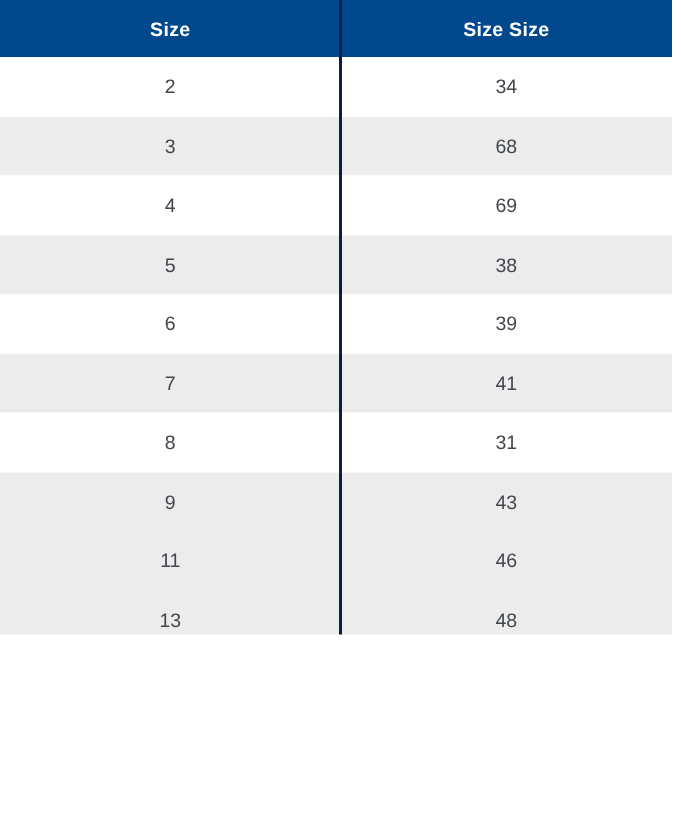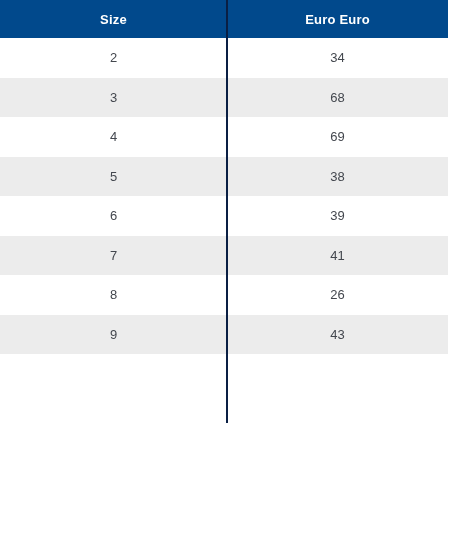--- a/index.html
+++ b/index.html
@@ -80,21 +80,21 @@
 <div class="size-chart">
 
   <table class="chart-table">
     <colgroup>
       <col class="col-size">
       <col class="col-euro">
     </colgroup>
     <thead>
       <tr>
         <th>Size</th>
-        <th>Euro Euro</th>
+        <th>Size Size</th>
       </tr>
     </thead>
     <tbody id="table-body">
         <tr>
           <td>2</td>
           <td>34</td>
         </tr>
         <tr class="striped">
           <td>3</td>
           <td>68</td>
@@ -110,24 +110,32 @@
         <tr>
           <td>6</td>
           <td>39</td>
         </tr>
         <tr class="striped">
           <td>7</td>
           <td>41</td>
         </tr>
         <tr>
           <td>8</td>
-          <td>26</td>
+          <td>31</td>
         </tr>
         <tr class="striped">
           <td>9</td>
           <td>43</td>
+        </tr>
+        <tr class="striped">
+          <td>11</td>
+          <td>46</td>
+        </tr>
+        <tr class="striped">
+          <td>13</td>
+          <td>48</td>
         </tr>
       </tbody>
   </table>
 
   <div class="col-divider"></div>
 
 </div>
 
 </body></html>

